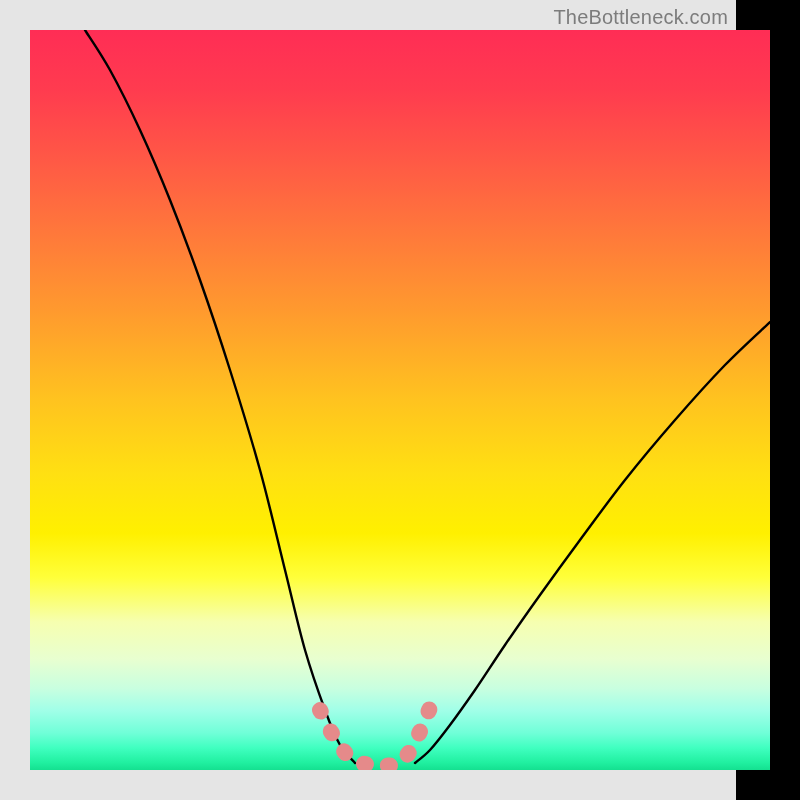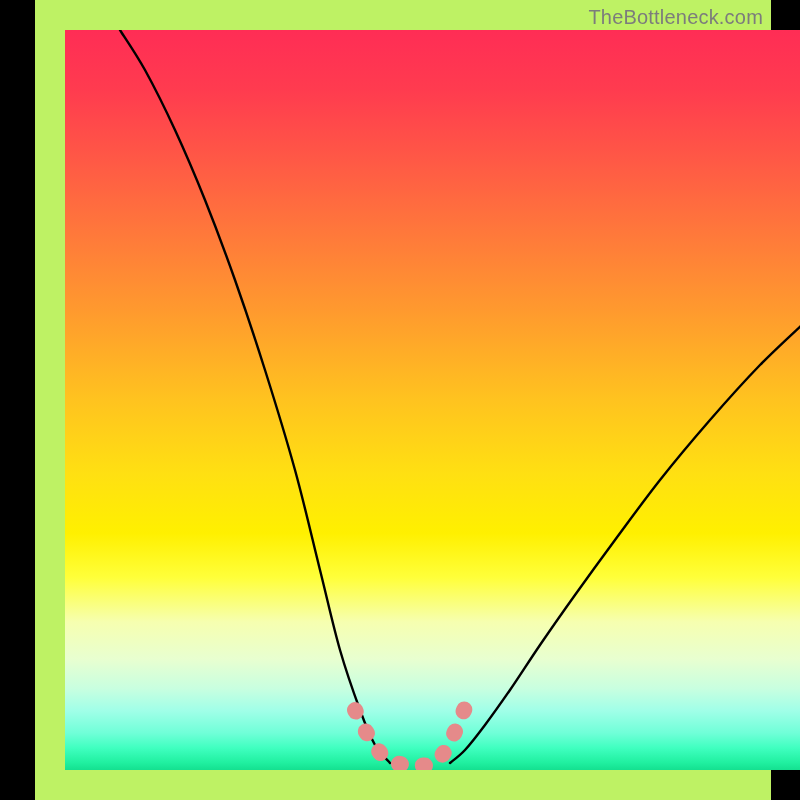--- a/index.html
+++ b/index.html
@@ -10,22 +10,21 @@
     background: #000000;
     overflow: hidden;
     font-family: Arial, Helvetica, sans-serif;
   }
   .frame {
     position: absolute;
     left: 0;
     top: 0;
     width: 736px;
     height: 800px;
-    background: #bef264;
-    margin-left: 35px;
+    background: #e5e5e5;
   }
   .plot-area {
     position: absolute;
     left: 30px;
     top: 30px;
     width: 740px;
     height: 740px;
     background: linear-gradient(
       to bottom,
       #ff2d55 0%,

